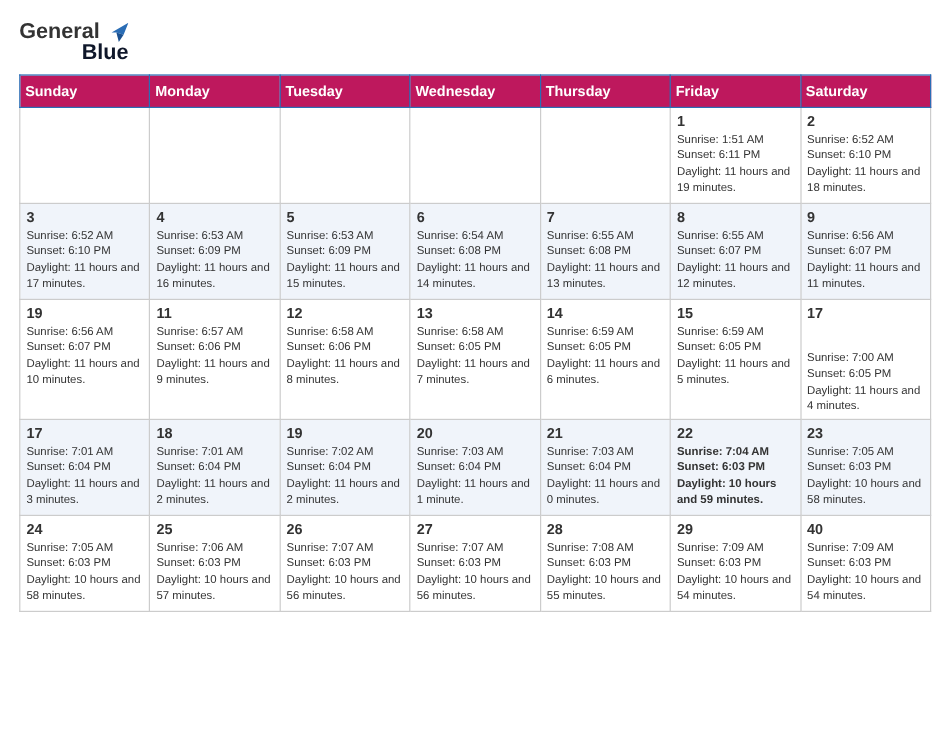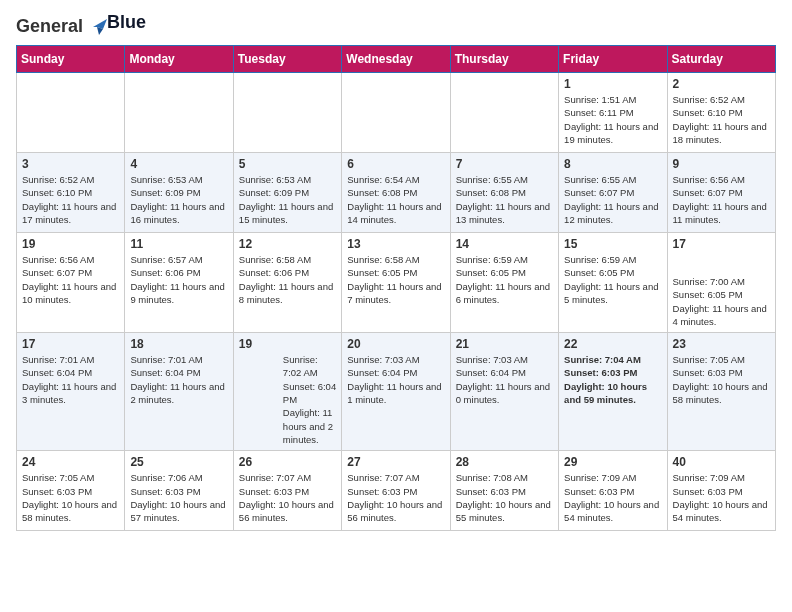--- a/index.html
+++ b/index.html
@@ -11,21 +11,22 @@
       padding: 16px;
     }
     .header {
       display: flex;
       justify-content: space-between;
       align-items: flex-start;
       margin-bottom: 8px;
     }
     .logo {
       display: flex;
-      align-items: flex-start;
+      flex-direction: column;
+      align-items: flex-end;
     }
     .title-block {
       text-align: right;
     }
     .month-title {
       font-size: 32px;
       font-weight: bold;
       color: #333;
     }
     .subtitle {
@@ -222,21 +223,21 @@
 Daylight: 11 hours and 3 minutes.</div>
         </td>
         <td>
           <span class="day-number">18</span>
           <div class="day-info" style="white-space: pre-line;">Sunrise: 7:01 AM
 Sunset: 6:04 PM
 Daylight: 11 hours and 2 minutes.</div>
         </td>
         <td>
           <span class="day-number">19</span>
-          <div class="day-info" style="white-space: pre-line; margin-left: 44px;">Sunrise: 7:02 AM
+          <div class="day-info" style="white-space: pre-line;">Sunrise: 7:02 AM
 Sunset: 6:04 PM
 Daylight: 11 hours and 2 minutes.</div>
         </td>
         <td>
           <span class="day-number">20</span>
           <div class="day-info" style="white-space: pre-line;">Sunrise: 7:03 AM
 Sunset: 6:04 PM
 Daylight: 11 hours and 1 minute.</div>
         </td>
         <td>

